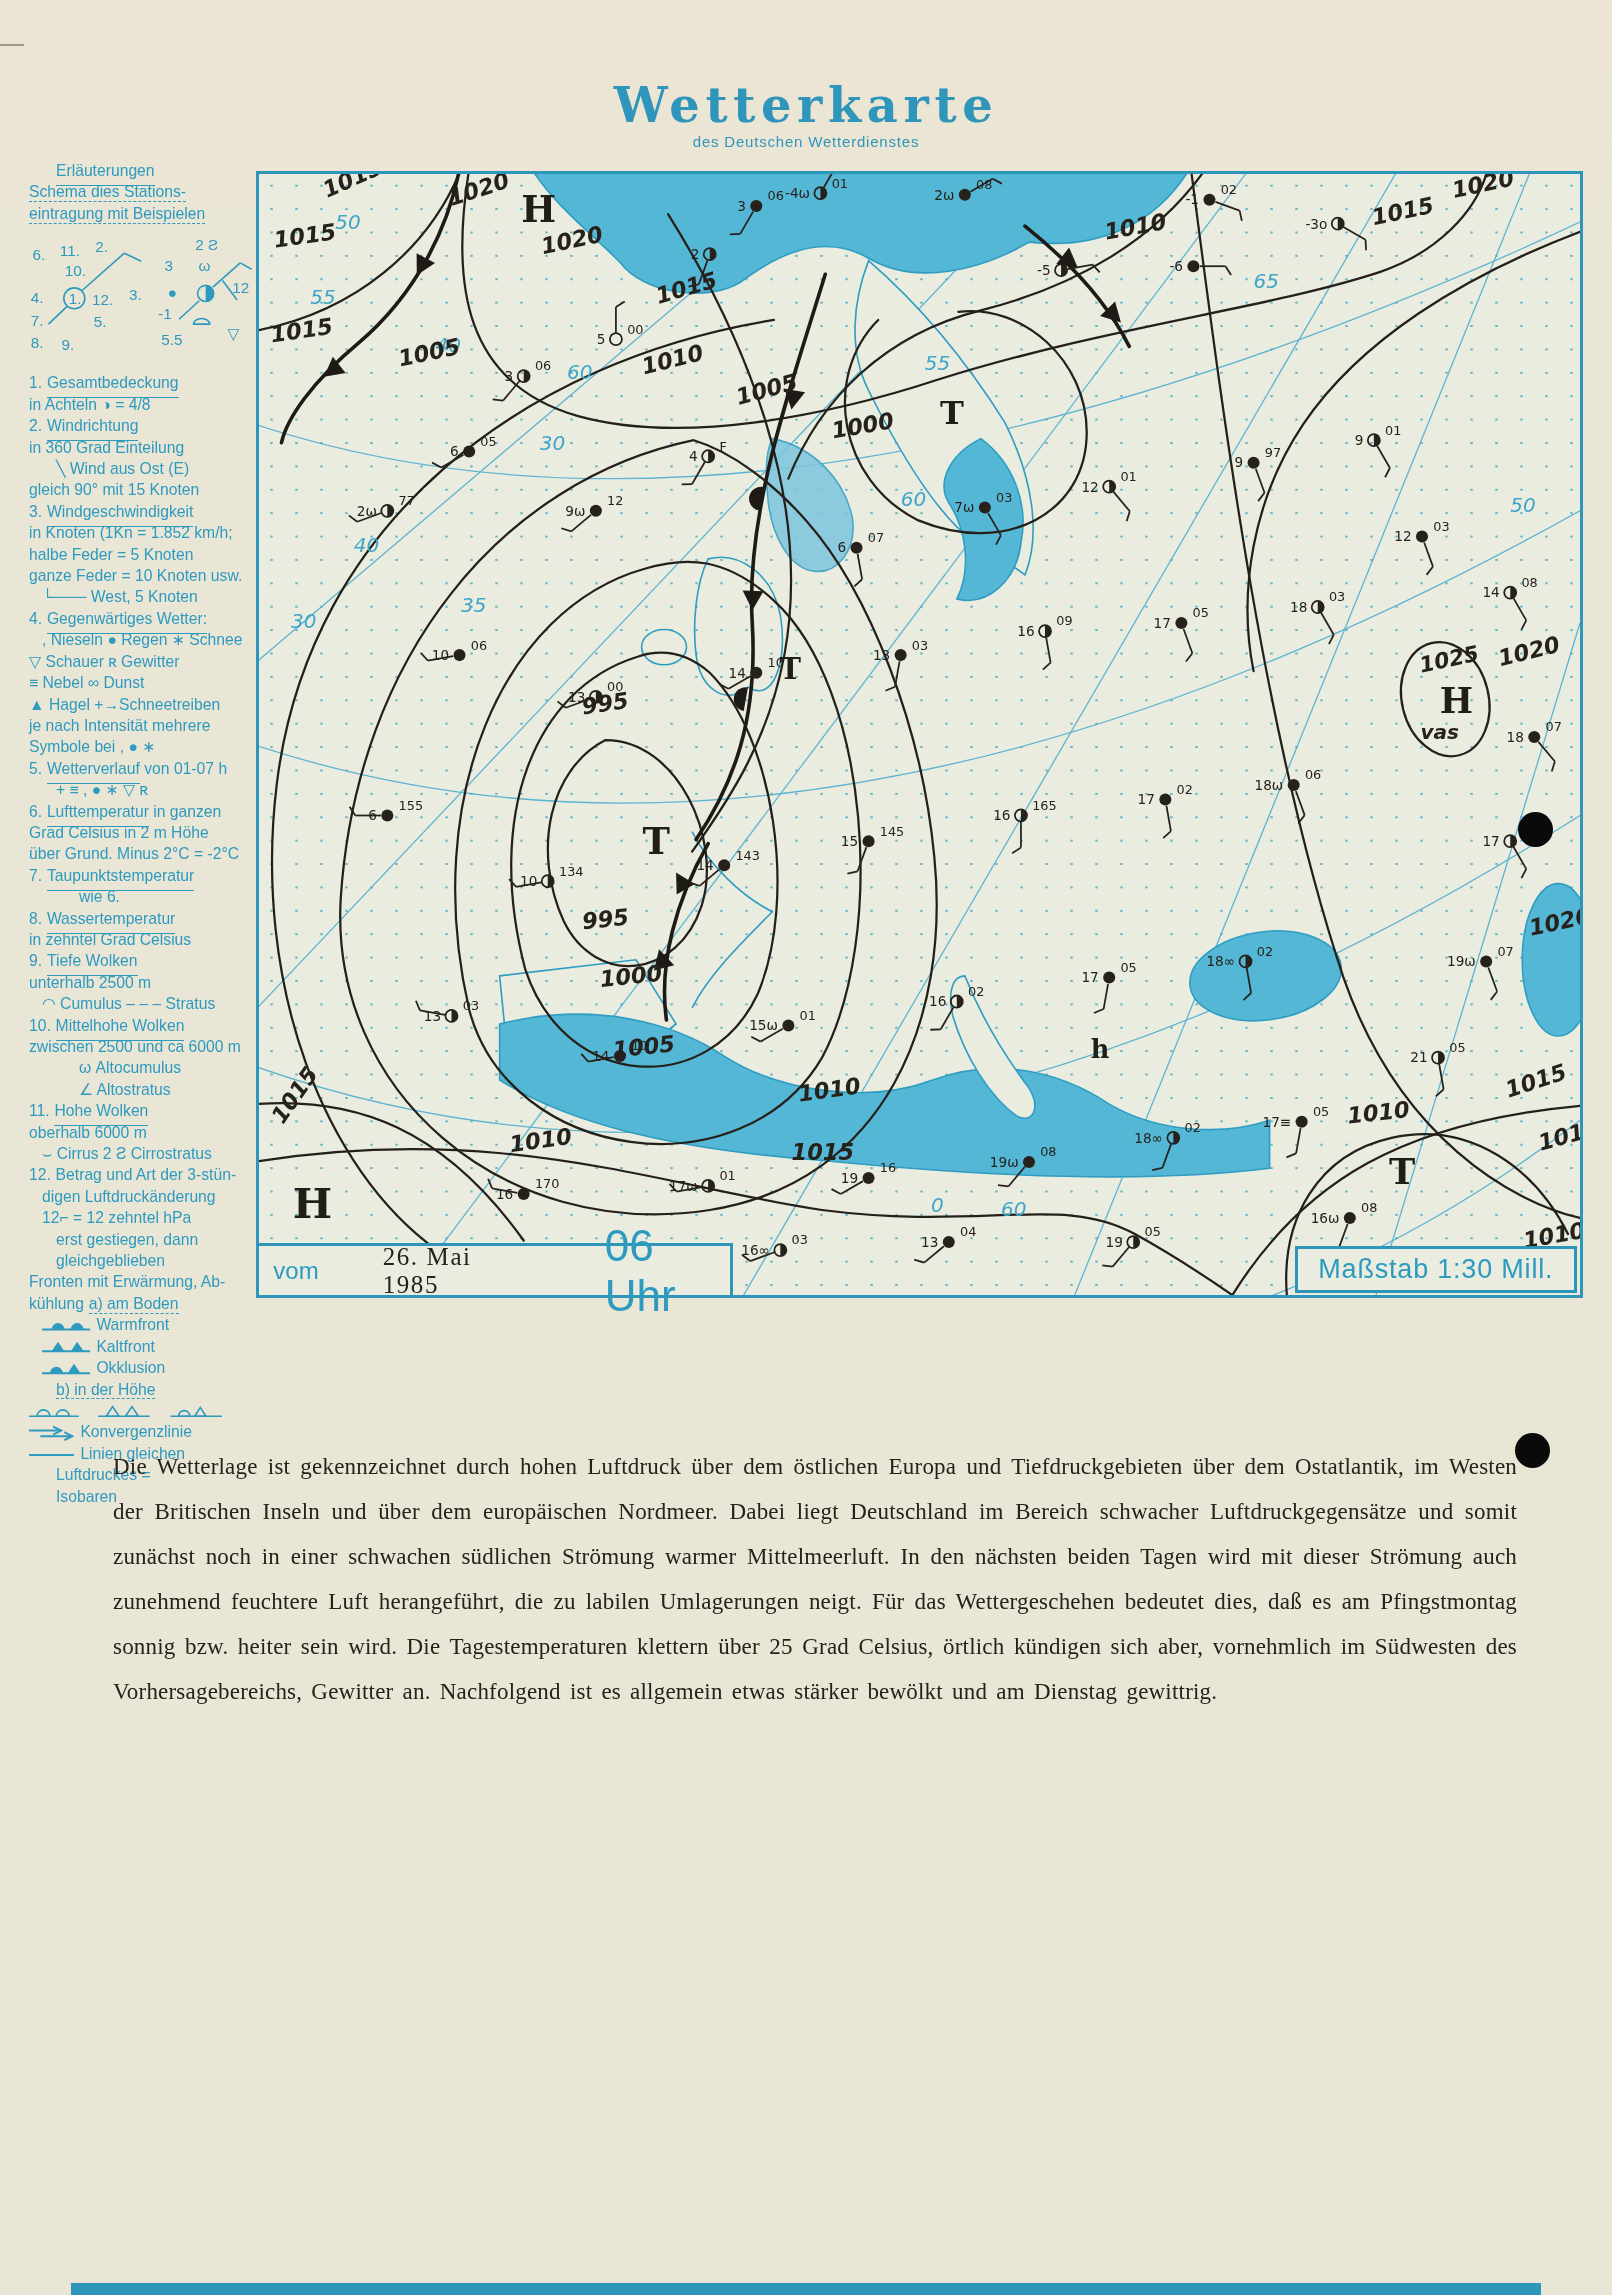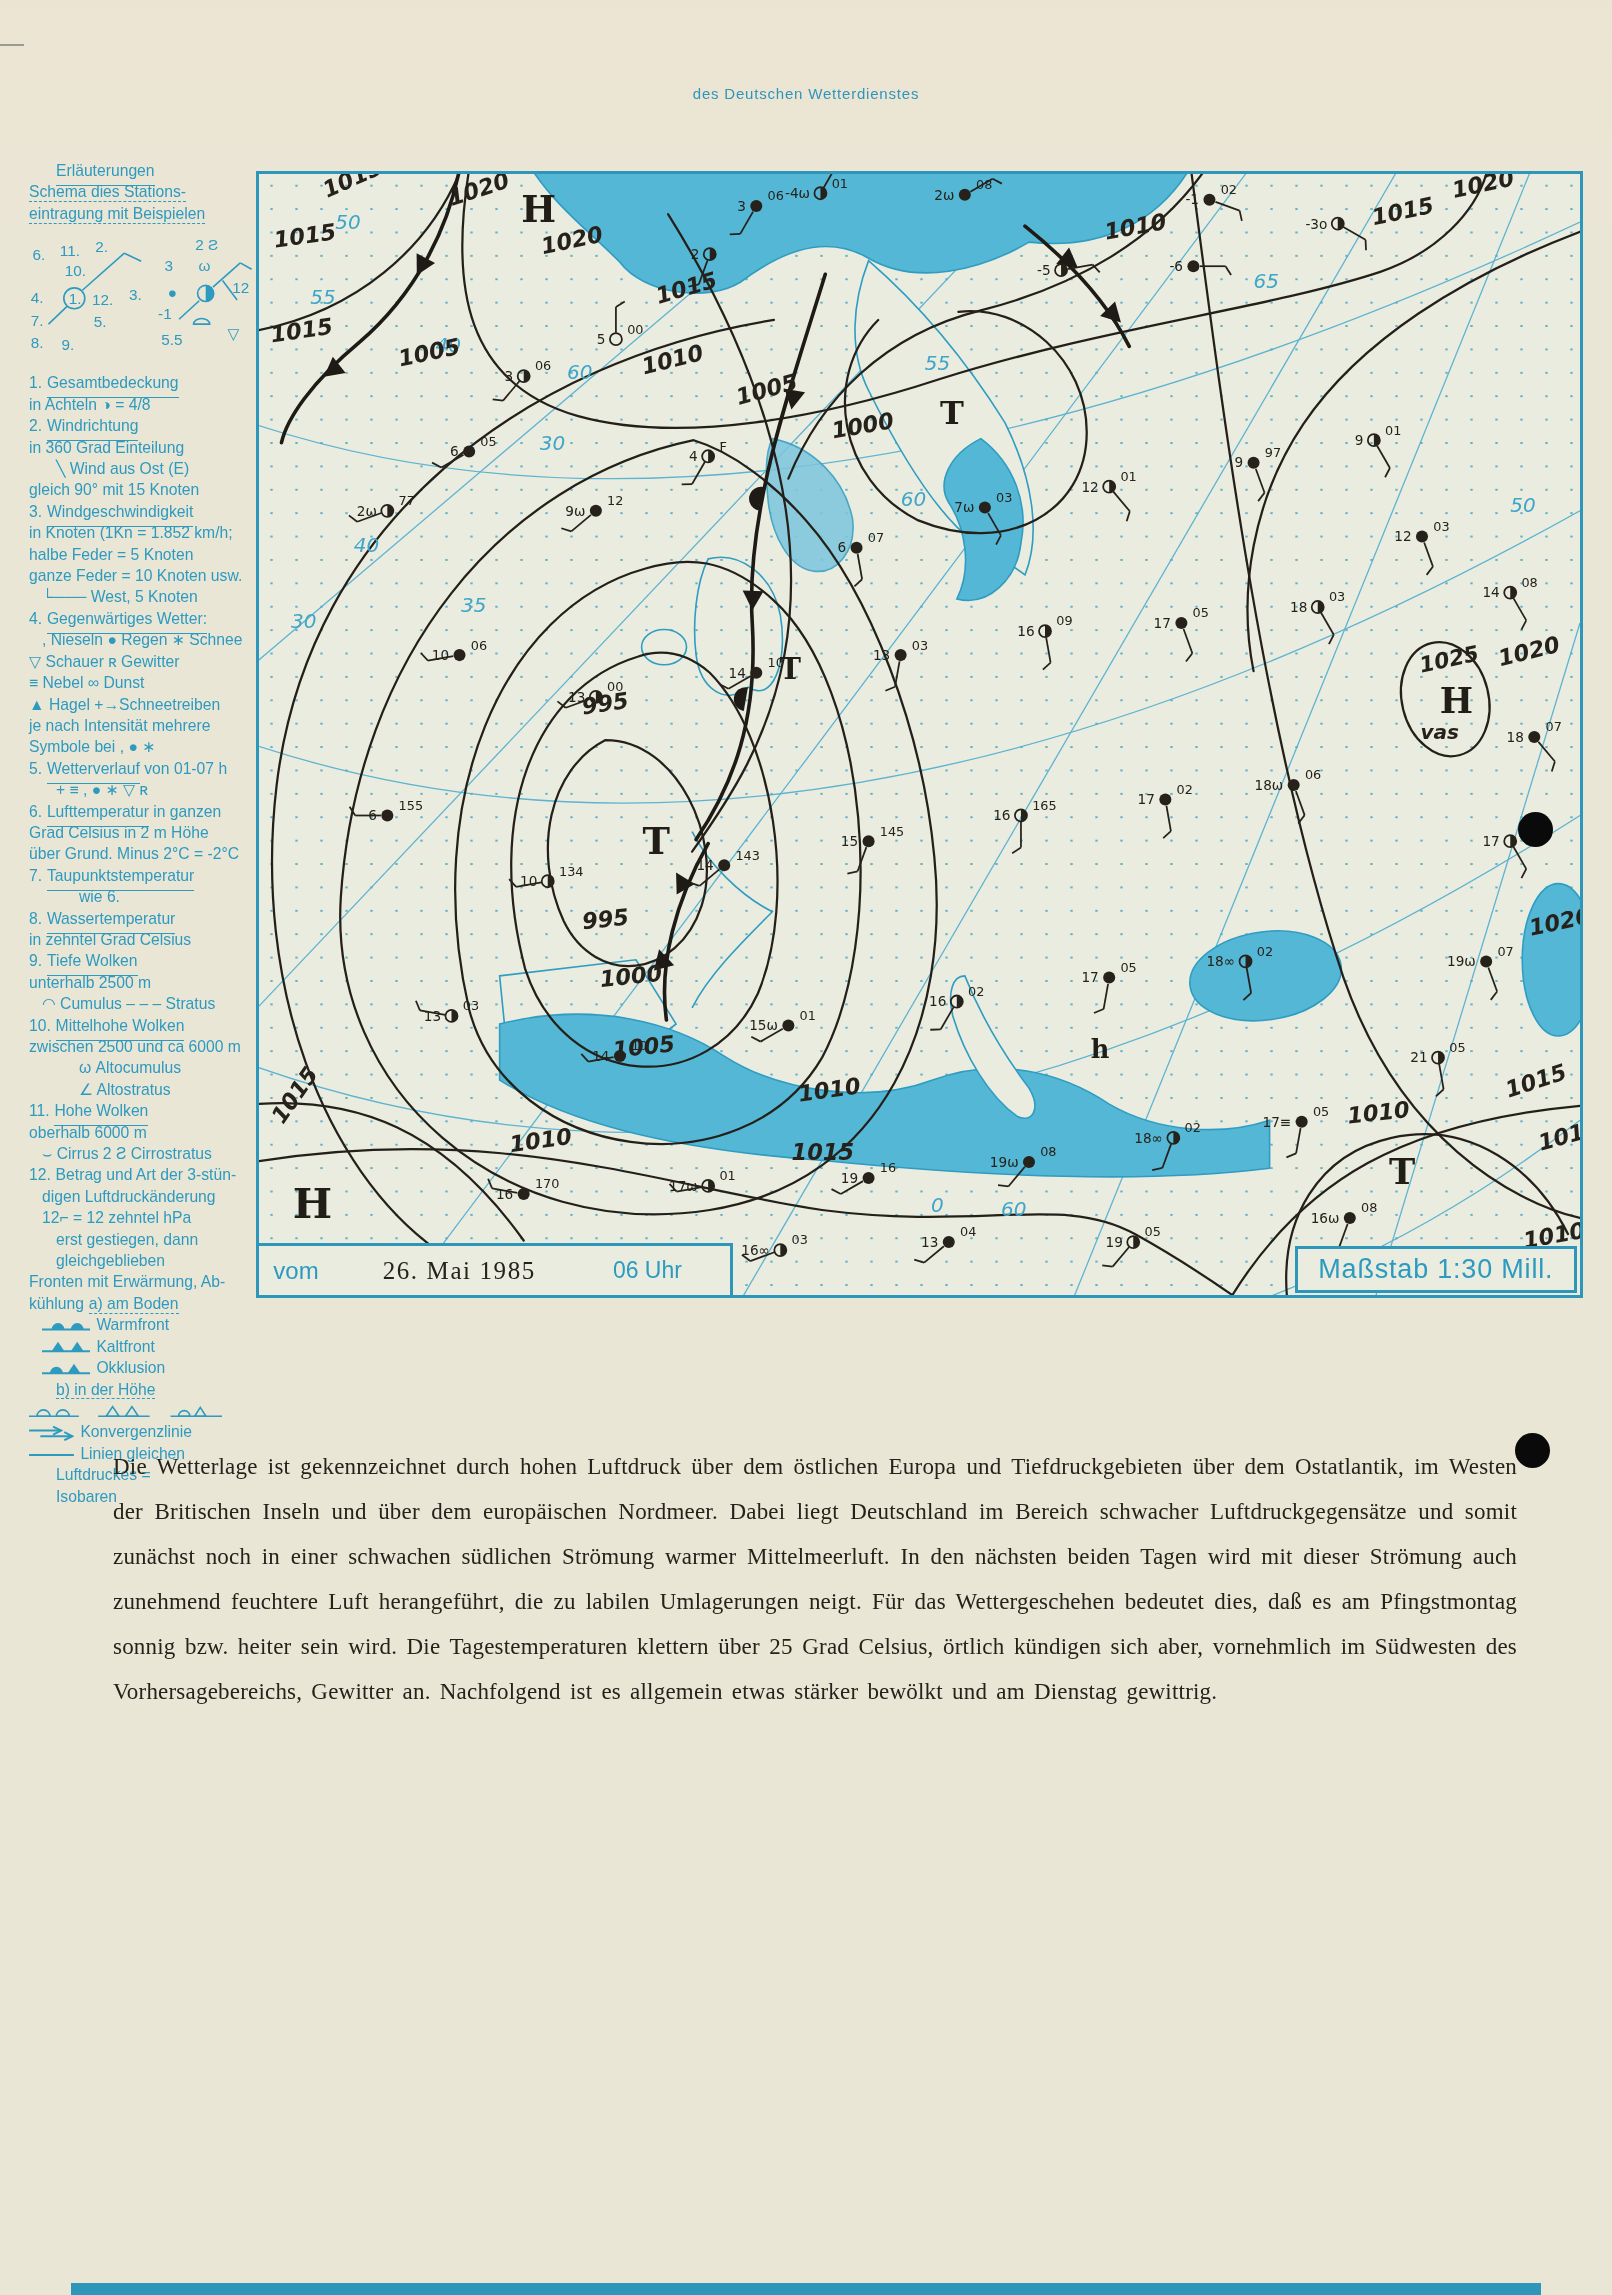--- a/index.html
+++ b/index.html
@@ -43,21 +43,21 @@
   .map-label{font-family:"DejaVu Sans",sans-serif;font-style:italic;font-weight:bold;fill:#26221b;}
   .grid-label{font-family:"DejaVu Sans",sans-serif;font-style:italic;fill:#3fa5c9;}
   .pc-letter{font-family:"DejaVu Serif",serif;font-weight:bold;fill:#211d17;}
   .stn text{font-family:"DejaVu Sans",sans-serif;fill:#26221b;}
 
   .date-box{position:absolute;left:-3.2px;bottom:-3.2px;width:477px;height:55px;
     border:3.2px solid var(--blue-strong);background:var(--map-paper);
     display:flex;align-items:center;}
   .date-box .vom{color:var(--blue);font-size:24px;margin-left:14.5px;}
   .date-box .date{color:#26221b;font-family:"Liberation Serif",serif;font-size:25px;margin-left:64px;letter-spacing:1.6px;}
-  .date-box .time{color:var(--blue);font-size:23px;margin-left:77px;}
+  .date-box .time{color:var(--blue);font-size:44px;margin-left:77px;}
   .scale-box{position:absolute;right:3.2px;bottom:1.6px;width:282px;height:47px;
     border:3.2px solid var(--blue-strong);background:var(--map-paper);
     display:flex;align-items:center;justify-content:center;
     color:var(--blue);font-size:27px;letter-spacing:0.8px;}
 
   
   .report{position:absolute;left:113px;top:1388px;width:1404px;color:#26221b;}
   .report-heading{display:inline-block;margin-left:161px;
     font-family:"Liberation Serif",serif;font-size:22px;letter-spacing:0.4px;
     border-bottom:2px solid #26221b;padding-bottom:4.8px;}
@@ -69,20 +69,21 @@
   .punch-2{left:1515px;top:1433px;}
   .footer-bar{position:absolute;left:71px;right:71px;bottom:0;height:12px;background:var(--blue-strong);}
 </style>
 </head>
 <body>
 
 <div class="page">
   <div class="edge-dash"></div>
 
   <div class="header">
+    <div class="main-title">Wetterkarte</div>
     <div class="sub-title">des Deutschen Wetterdienstes</div>
   </div>
 
   <div class="legend">
     <div id="legend-rows-top">
         <div class="lg-row ind2"><span class="u-solid">Erläuterungen</span></div>
         <div class="lg-row"><span class="u-dash">Schema dies Stations-</span></div>
         <div class="lg-row"><span class="u-dash">eintragung mit Beispielen</span></div>
       </div>
 

